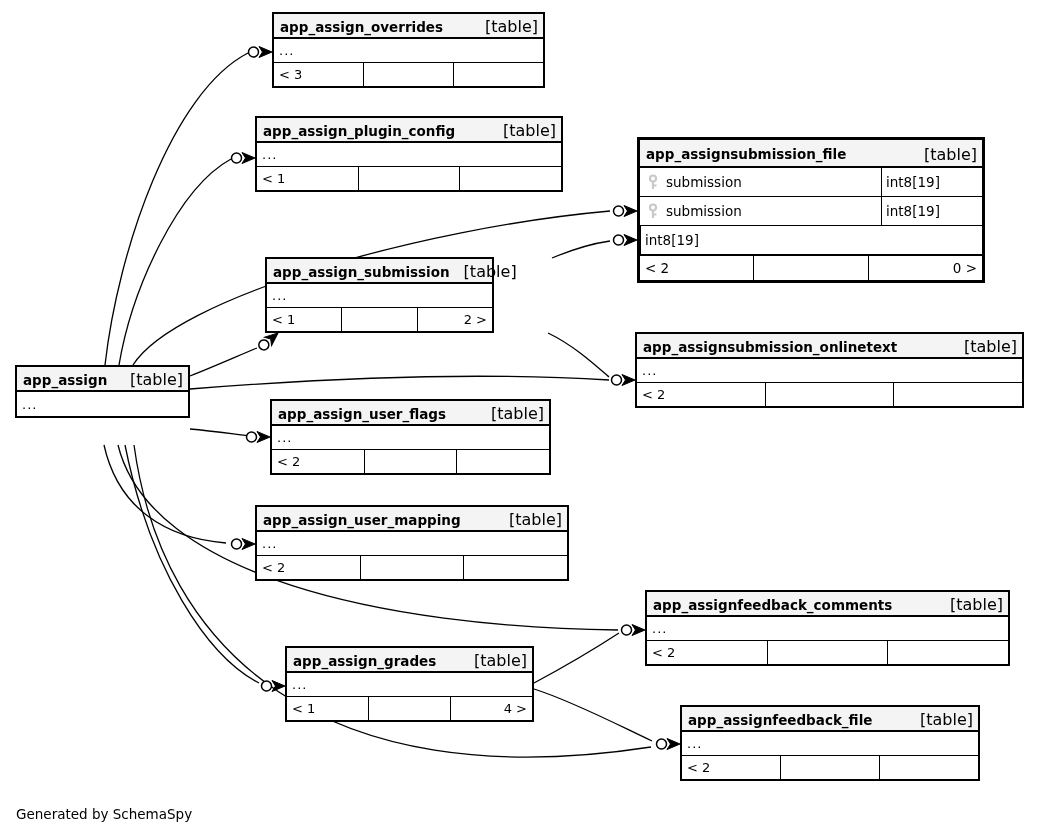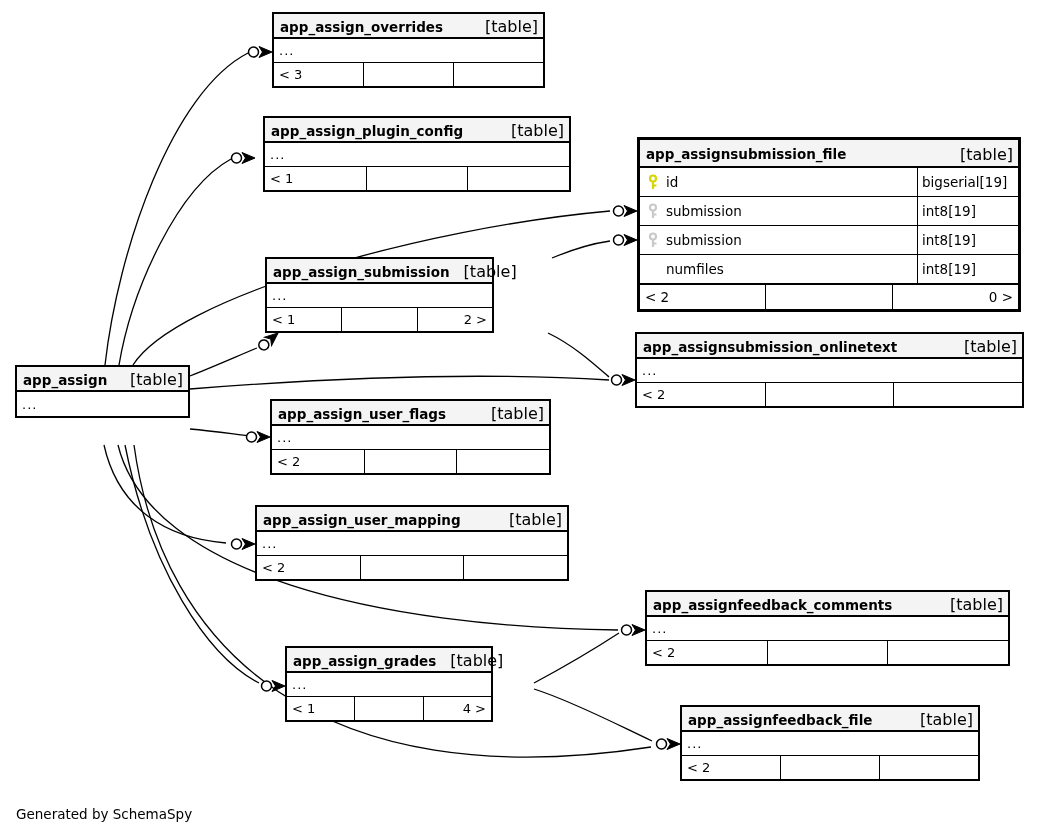--- a/index.html
+++ b/index.html
@@ -117,49 +117,39 @@
   <div class="trow">
       <span class="ellipsis">...</span>
     </div>
   <div class="tfoot">
     <span class="fcell">&lt; 3</span>
     <span class="fcell"></span>
     <span class="fcell right"></span>
   </div>
 </div>
 
-<div class="tbox" style="left:263px;top:116px;width:308px;">
+<div class="tbox" style="left:255px;top:116px;width:308px;">
   <div class="thead">
     <span class="tname">app_assign_plugin_config</span>
     <span class="ttag">[table]</span>
   </div>
   <div class="trow">
       <span class="ellipsis">...</span>
     </div>
   <div class="tfoot">
     <span class="fcell">&lt; 1</span>
     <span class="fcell"></span>
     <span class="fcell right"></span>
   </div>
 </div>
 
-<div class="tbox thick" style="left:637px;top:137px;width:384px;">
+<div class="tbox thick" style="left:637px;top:137px;width:348px;">
   <div class="thead thead-tall">
     <span class="tname">app_assignsubmission_file</span>
     <span class="ttag">[table]</span>
-  </div>
-  <div class="trow colrow">
-    <span class="colmain">
-      <svg class="keyicon pk" viewBox="0 0 12 17">
-        <circle cx="6" cy="4.5" r="3" fill="none" stroke="currentColor" stroke-width="2.2"></circle>
-        <path d="M6 7.5 V15 M6 11.5 h3.5" fill="none" stroke="currentColor" stroke-width="2.2"></path>
-      </svg>
-      <span>id</span>
-    </span>
-    <span class="coltype">bigserial[19]</span>
   </div>
   <div class="trow colrow">
     <span class="colmain">
       <svg class="keyicon fk" viewBox="0 0 12 17">
         <circle cx="6" cy="4.5" r="3" fill="none" stroke="currentColor" stroke-width="2.2"></circle>
         <path d="M6 7.5 V15 M6 11.5 h3.5" fill="none" stroke="currentColor" stroke-width="2.2"></path>
       </svg>
       <span>submission</span>
     </span>
     <span class="coltype">int8[19]</span>
@@ -168,24 +158,20 @@
     <span class="colmain">
       <svg class="keyicon fk" viewBox="0 0 12 17">
         <circle cx="6" cy="4.5" r="3" fill="none" stroke="currentColor" stroke-width="2.2"></circle>
         <path d="M6 7.5 V15 M6 11.5 h3.5" fill="none" stroke="currentColor" stroke-width="2.2"></path>
       </svg>
       <span>submission</span>
     </span>
     <span class="coltype">int8[19]</span>
   </div>
   <div class="trow colrow">
-    <span class="colmain">
-      <svg class="keyicon none" viewBox="0 0 12 17"></svg>
-      <span>numfiles</span>
-    </span>
     <span class="coltype">int8[19]</span>
   </div>
   <div class="tfoot tfoot-tall" style="border-top:1px solid #000;">
     <span class="fcell">&lt; 2</span>
     <span class="fcell"></span>
     <span class="fcell right">0 &gt;</span>
   </div>
 </div>
 
 <div class="tbox" style="left:265px;top:257px;width:229px;">
@@ -266,21 +252,21 @@
   <div class="trow">
       <span class="ellipsis">...</span>
     </div>
   <div class="tfoot">
     <span class="fcell">&lt; 2</span>
     <span class="fcell"></span>
     <span class="fcell right"></span>
   </div>
 </div>
 
-<div class="tbox" style="left:285px;top:646px;width:208px;">
+<div class="tbox" style="left:285px;top:646px;width:249px;">
   <div class="thead">
     <span class="tname">app_assign_grades</span>
     <span class="ttag">[table]</span>
   </div>
   <div class="trow">
       <span class="ellipsis">...</span>
     </div>
   <div class="tfoot">
     <span class="fcell">&lt; 1</span>
     <span class="fcell"></span>

